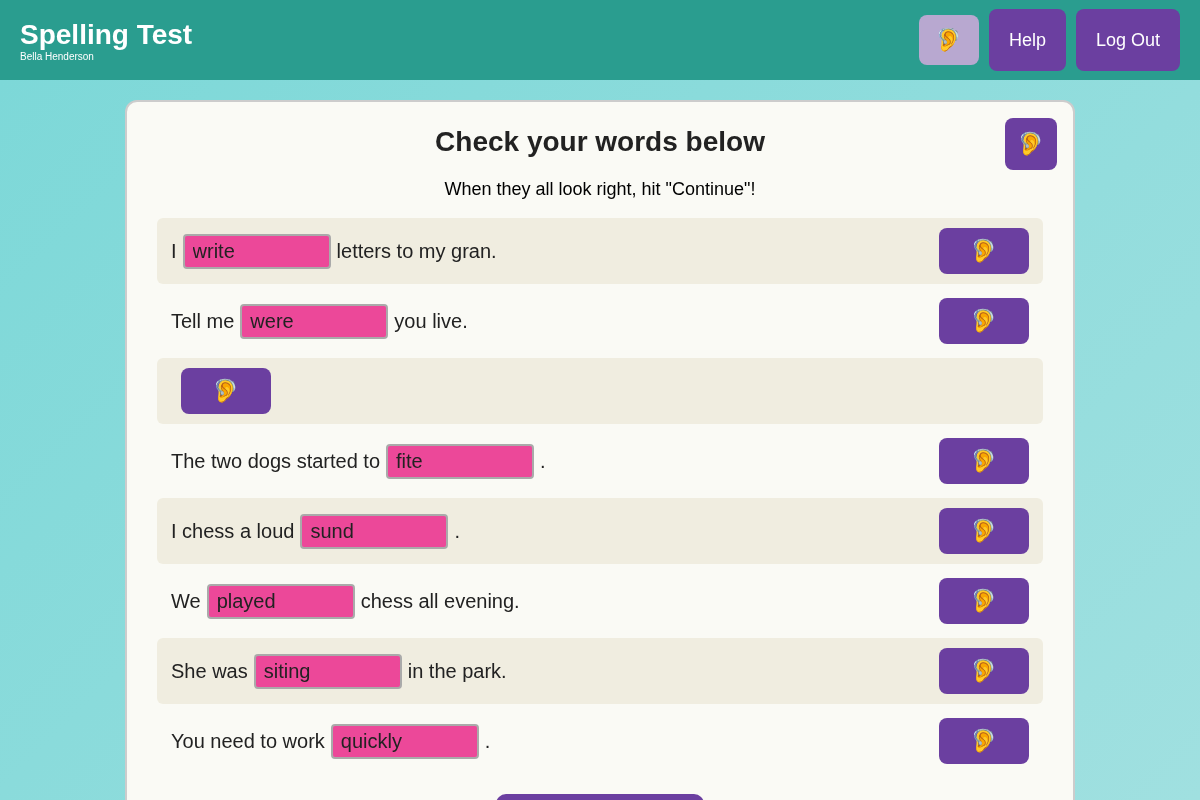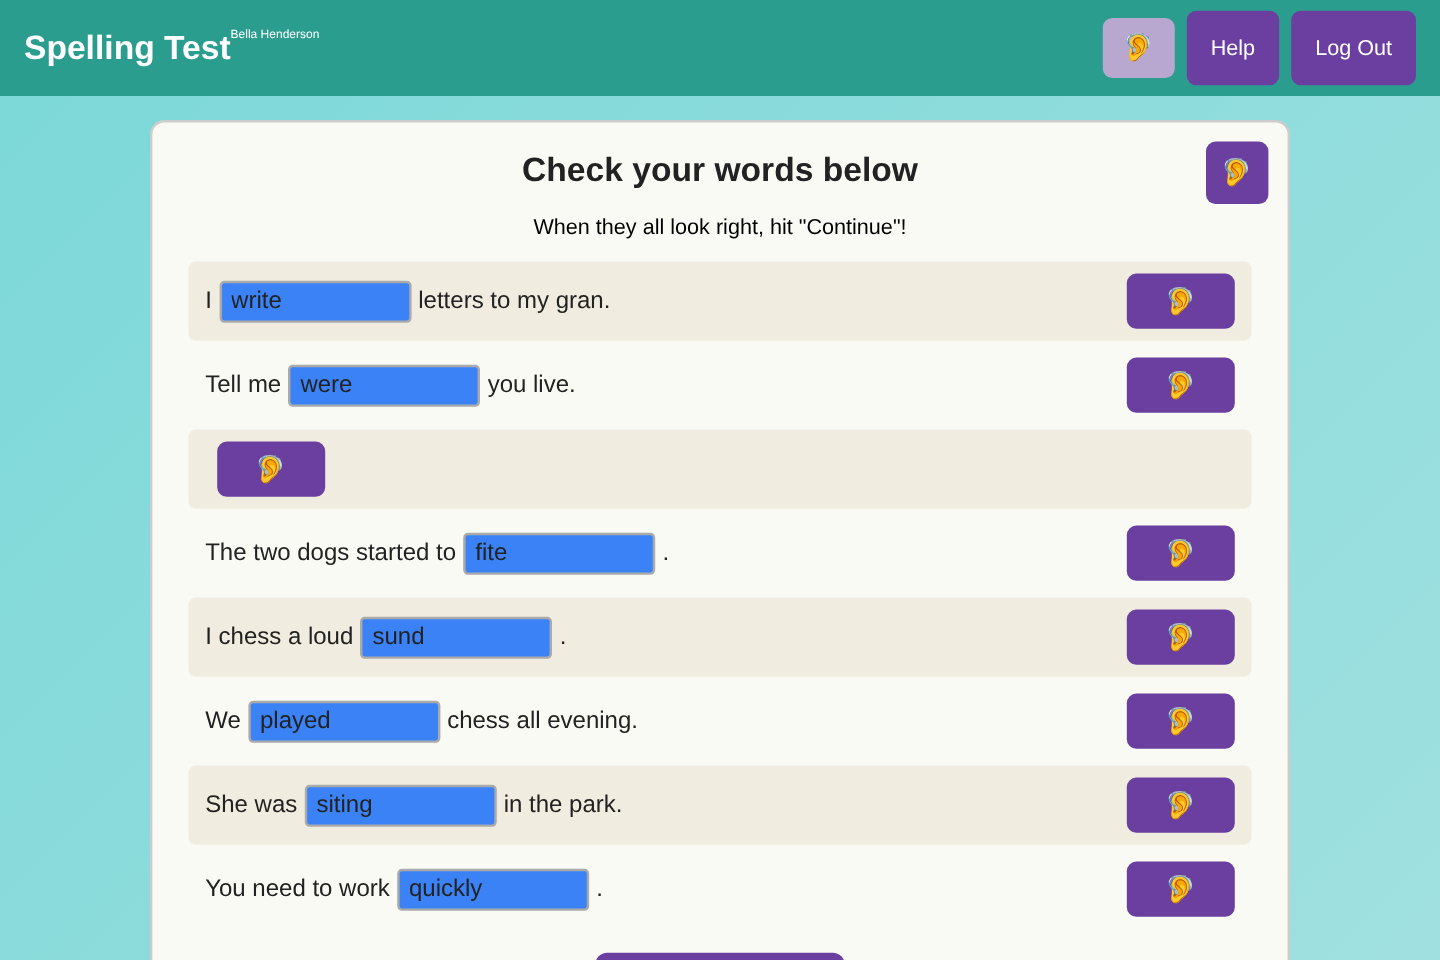--- a/index.html
+++ b/index.html
@@ -15,21 +15,21 @@
     .header {
       background-color: #2a9d8f;
       height: 80px;
       display: flex;
       align-items: center;
       padding: 0 20px;
       position: relative;
     }
     .header-title-block {
       display: flex;
-      flex-direction: row;
+      flex-direction: column;
     }
     .header-title {
       color: white;
       font-size: 28px;
       font-weight: bold;
     }
     .header-subtitle {
       color: white;
       font-size: 10px;
       font-weight: normal;
@@ -138,23 +138,23 @@
       align-items: center;
       flex-wrap: wrap;
       gap: 6px;
     }
     .word-input {
       border: 2px solid #aaa;
       border-radius: 4px;
       padding: 4px 8px;
       font-size: 20px;
       font-family: inherit;
-      background-color: #3b82f6;
+      background-color: #ec4899;
       color: #222;
-      width: 160px;
+      width: 148px;
       outline: none;
     }
     .ear-btn {
       width: 90px;
       height: 46px;
       background-color: #6b3fa0;
       border: none;
       border-radius: 8px;
       cursor: pointer;
       display: flex;

